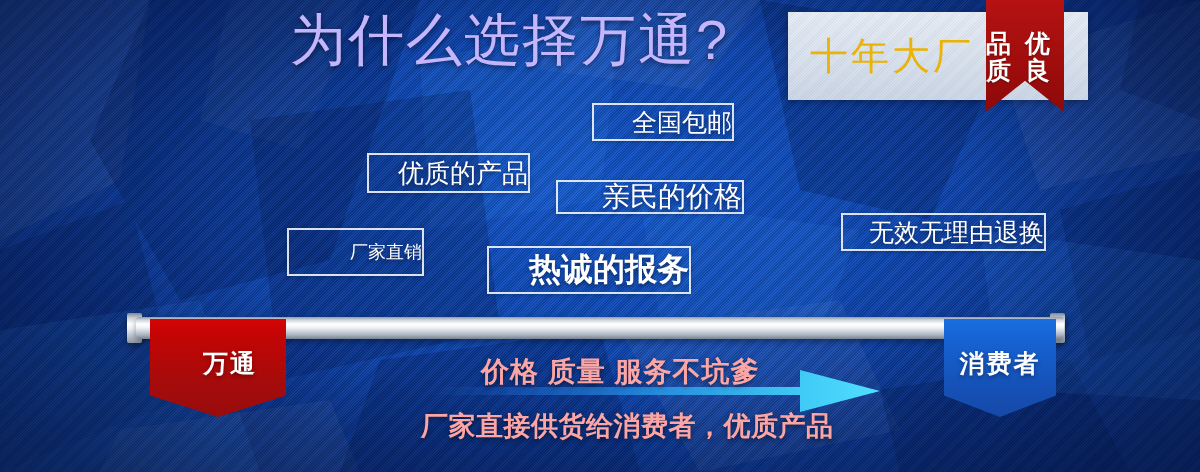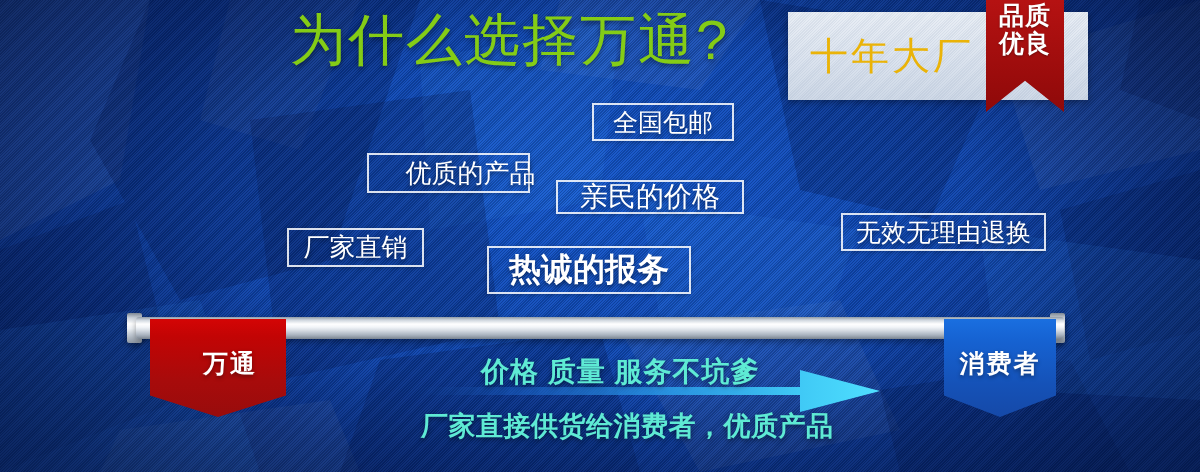--- a/index.html
+++ b/index.html
@@ -52,21 +52,21 @@
     pointer-events: none;
   }
 
   
   .headline {
     position: absolute;
     left: 290px;
     top: 12px;
     font-size: 56px;
     line-height: 1;
-    color: #84cc16;
+    color: #c4b5fd;
     letter-spacing: 2px;
     text-shadow: 0 2px 5px rgba(0,0,0,.45);
     white-space: nowrap;
   }
 
   
   .badge {
     position: absolute;
     left: 788px;
     top: 12px;
@@ -102,21 +102,20 @@
   .ribbon {
     position: absolute;
     right: 24px;
     top: -12px;
     width: 78px;
     height: 112px;
     background: linear-gradient(180deg, #b51212 0%, #a00d0d 55%, #8e0909 100%);
     clip-path: polygon(0 0, 100% 0, 100% 100%, 50% 72%, 0 100%);
     box-shadow: -2px 2px 5px rgba(0,0,0,.35);
     display: flex;
-    flex-direction: column;
     align-items: center;
     justify-content: flex-start;
     padding-top: 2px;
     box-sizing: border-box;
   }
   .ribbon span {
     color: #ffffff;
     font-size: 25px;
     line-height: 1.1;
     letter-spacing: 1px;
@@ -124,21 +123,21 @@
     text-shadow: 0 1px 2px rgba(0,0,0,.35);
   }
 
   
   .feat {
     position: absolute;
     border: 2px solid rgba(255,255,255,.85);
     color: #ffffff;
     display: flex;
     align-items: center;
-    justify-content: center;
+    justify-content: flex-end;
     white-space: nowrap;
     text-shadow: 0 2px 4px rgba(0,0,0,.45);
     box-sizing: border-box;
     box-shadow: 0 1px 4px rgba(0,0,0,.25);
   }
 
   
   .rod {
     position: absolute;
     left: 136px;
@@ -201,21 +200,21 @@
     position: absolute;
     left: 415px;
     top: 368px;
     width: 465px;
     height: 46px;
   }
   .arrow svg { display: block; width: 100%; height: 100%; }
 
   .mid-line {
     position: absolute;
-    color: #5eead4;
+    color: #fca5a5;
     font-weight: 700;
     white-space: nowrap;
     text-shadow: 0 2px 5px rgba(0,0,0,.5);
   }
   .mid-line.one {
     left: 481px;
     top: 353px;
     font-size: 28px;
     letter-spacing: 1px;
   }
@@ -286,21 +285,21 @@
       </div>
       <div class="feat" style="left: 367px; top: 153px; width: 163px; height: 40px; font-size: 26px; padding-left: 44px;">
         <span>优质的产品</span>
       </div>
       <div class="feat" style="left: 556px; top: 180px; width: 188px; height: 34px; font-size: 28px;">
         <span>亲民的价格</span>
       </div>
       <div class="feat" style="left: 841px; top: 213px; width: 205px; height: 38px; font-size: 25px;">
         <span>无效无理由退换</span>
       </div>
-      <div class="feat" style="left: 287px; top: 228px; width: 137px; height: 39px; font-size: 26px;">
+      <div class="feat" style="left: 287px; top: 228px; width: 137px; height: 48px; font-size: 18px;">
         <span>厂家直销</span>
       </div>
       <div class="feat" style="left: 487px; top: 246px; width: 204px; height: 48px; font-size: 32px; font-weight: 700;">
         <span>热诚的报务</span>
       </div>
     </div>
 
   <div class="rod-cap left"></div>
   <div class="rod-cap right"></div>
   <div class="rod"></div>

